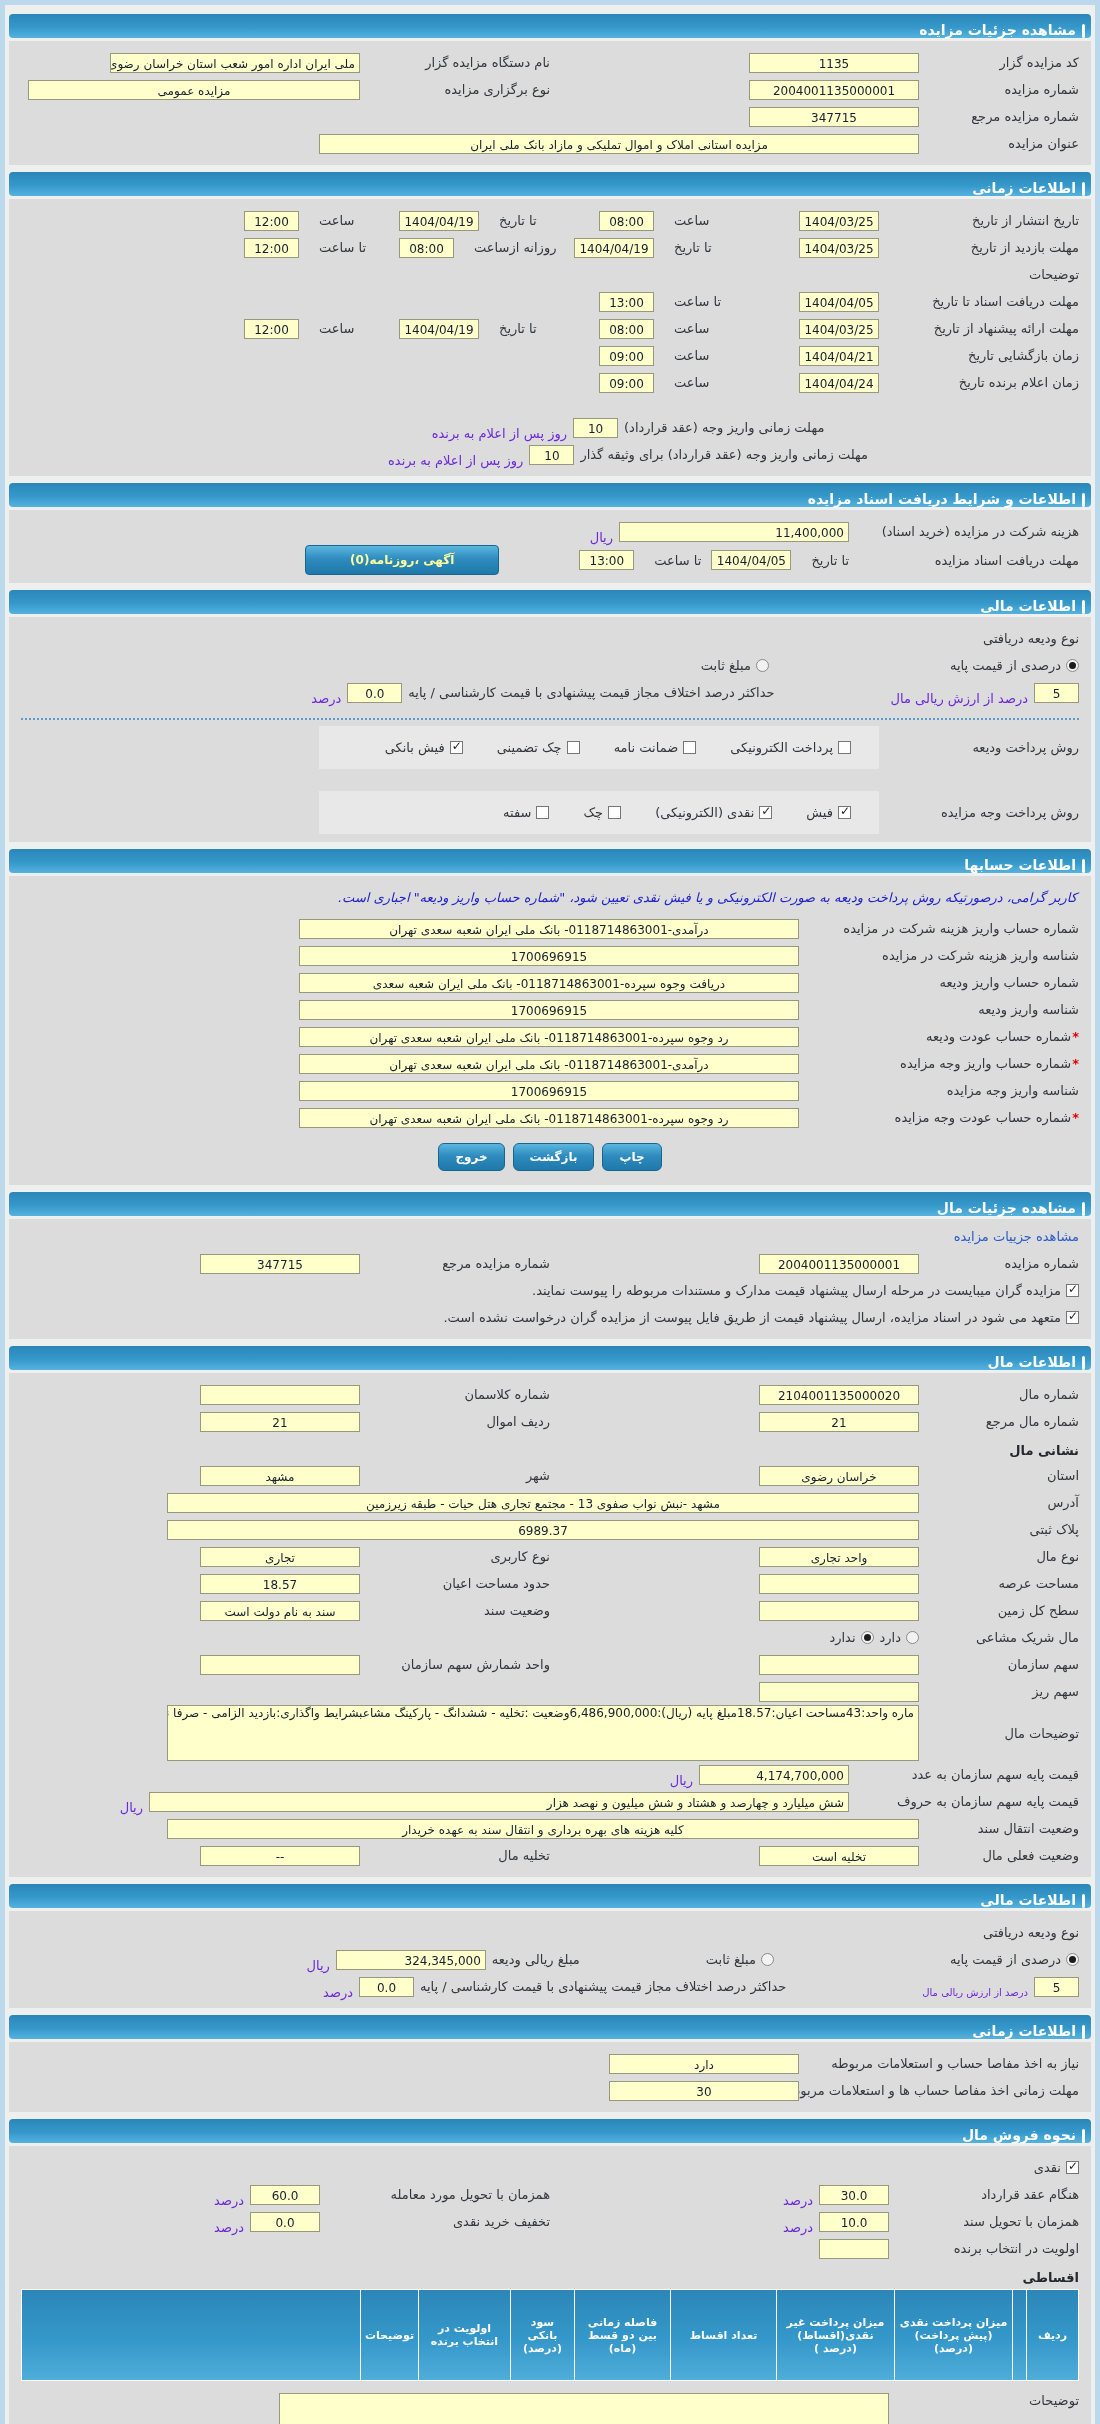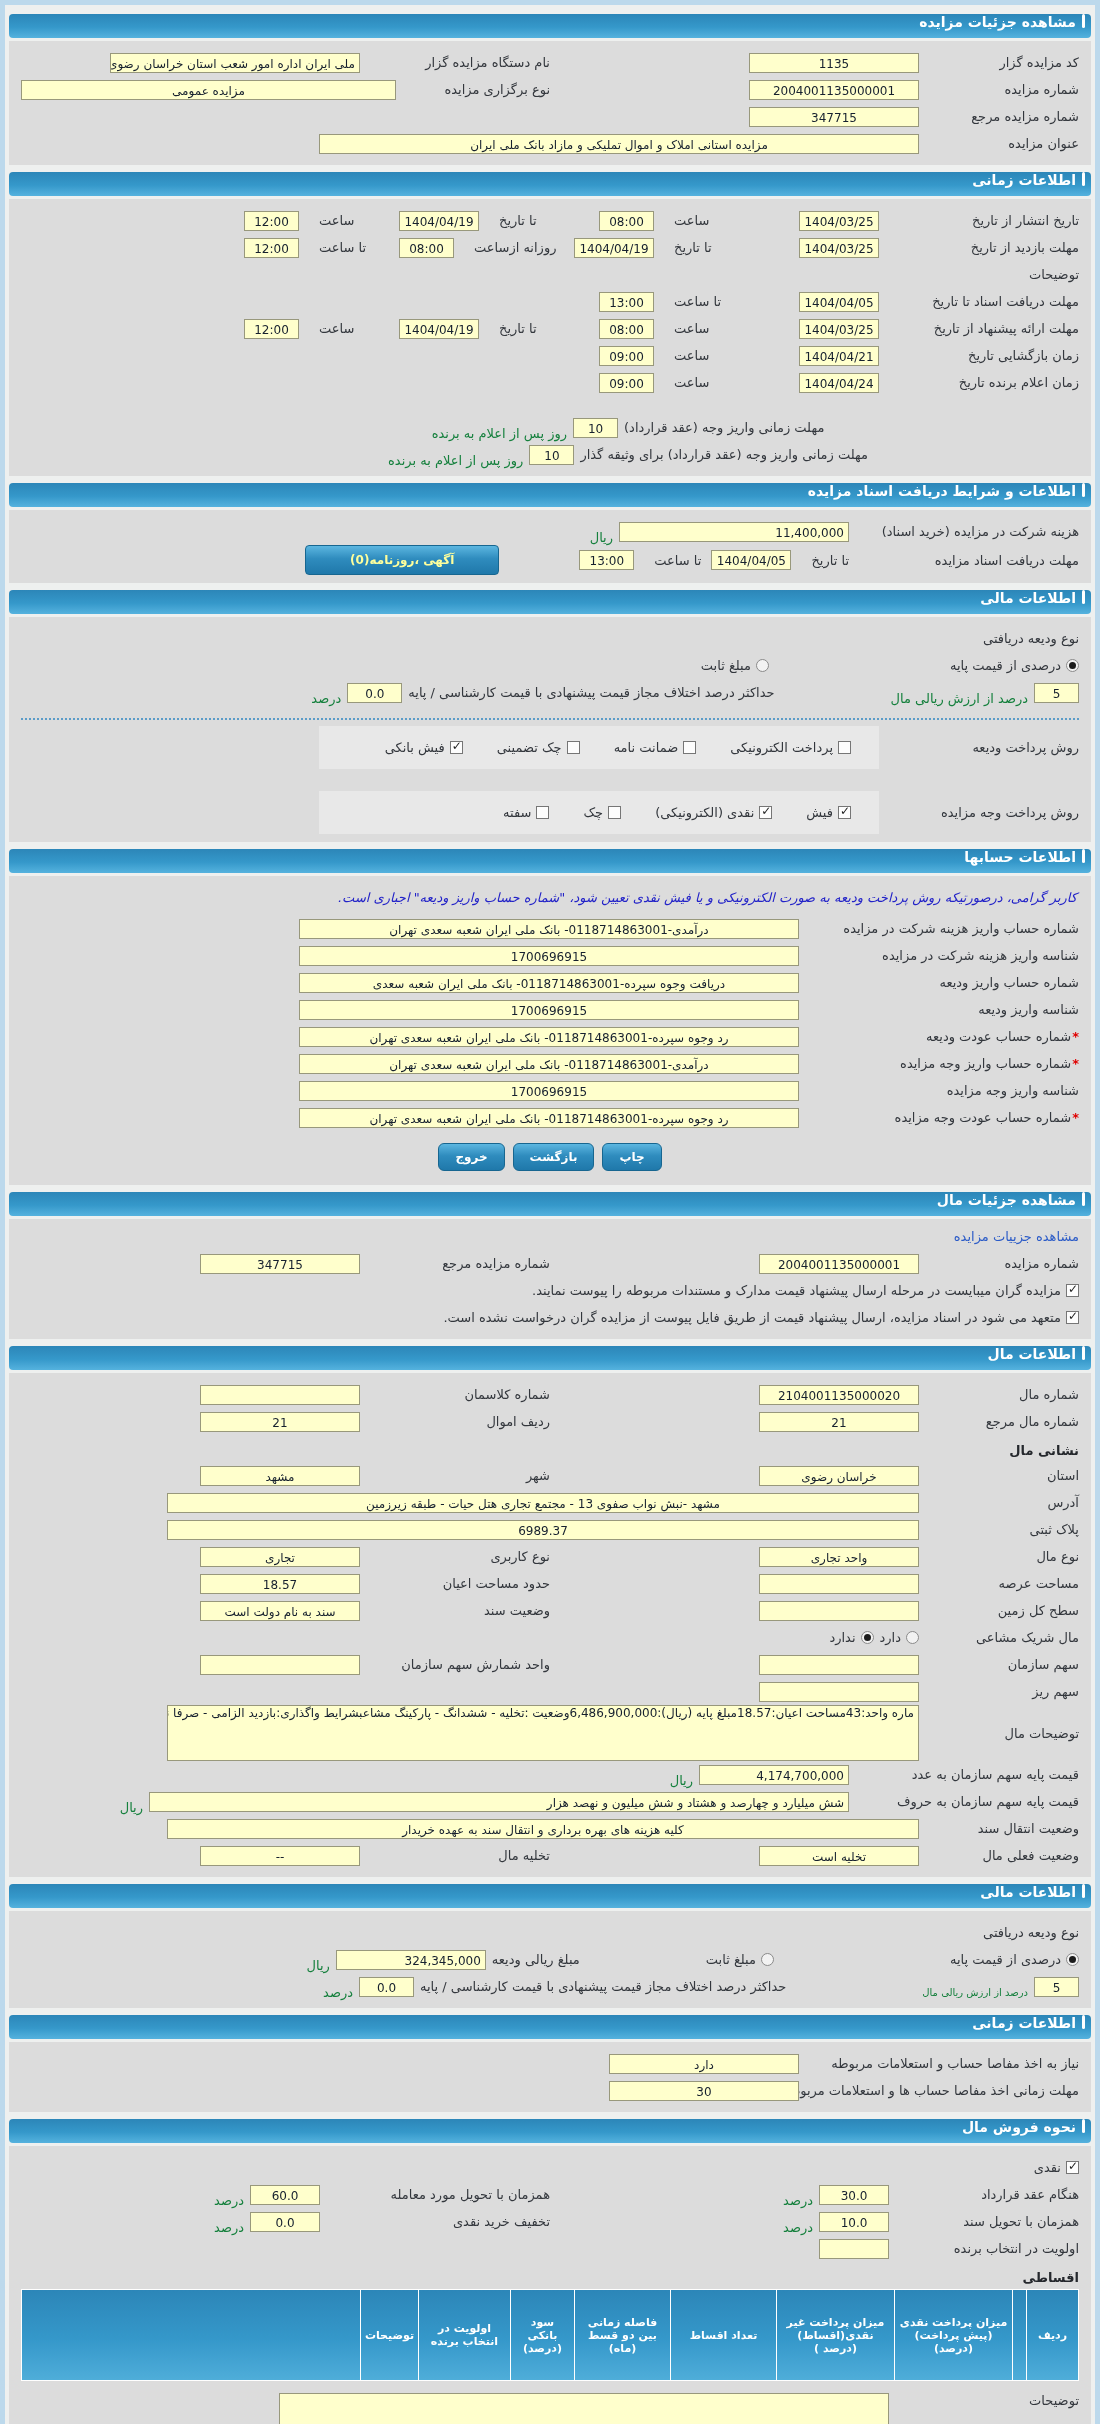--- a/index.html
+++ b/index.html
@@ -19,21 +19,21 @@
   
   .hdr{
     height:24px;
     border-radius:4px;
     background:linear-gradient(#28231d 0%, #2c86b8 2%, #3598ca 55%, #55b2de 100%);
     background:linear-gradient(#2c86b8 0%, #3598ca 55%, #55b2de 100%);
     color:#fff;
     font-weight:bold;
     font-size:14px;
     display:flex;
-    align-items:flex-start;
+    align-items:flex-end;
     padding:0 6px;
     margin:7px 0 3px 0;
   }
   .hdr::before{
     content:"";
     width:3px;height:14px;
     background:#fff;
     margin-left:6px;
     border-radius:2px;
   }
@@ -54,25 +54,25 @@
     border:1px solid #98987c;
     height:20px;line-height:20px;
     font-size:12px;color:#16202e;
     text-align:center;
     overflow:hidden;white-space:nowrap;
     box-sizing:border-box;
     flex:none;
   }
   .tr{text-align:right;padding:0 4px;}
   .b45{width:45px}.b55{width:55px}.b70{width:70px}.b80{width:80px}.b150{width:150px}.b160{width:160px}.b170{width:170px}
-  .b190{width:190px}.b230{width:230px}.b250{width:250px}.b330{width:375px}
+  .b190{width:190px}.b230{width:230px}.b250{width:250px}.b330{width:332px}
   .b500{width:500px}.b600{width:600px}.b610{width:610px}.b700{width:700px}.b752{width:752px}
   .big{height:56px;line-height:normal;}.sp40{width:40px;flex:none}
   .star{color:#e00000;font-weight:bold;margin-left:1px;}
-  .unit{margin-right:6px;color:#15803d;margin-top:11px;}
+  .unit{margin-right:6px;color:#6d28d9;margin-top:11px;}
   .btnrow{display:flex;justify-content:center;gap:8px;margin:12px 0 6px 0;}
   .btn{
     background:linear-gradient(#5cb6e0 0%, #2f8cbe 45%, #1f78aa 100%);
     border:1px solid #176690;
     border-radius:6px;
     color:#fff;font-size:12px;font-weight:bold;
     padding:6px 16px;
     font-family:inherit;
     cursor:pointer;
   }

